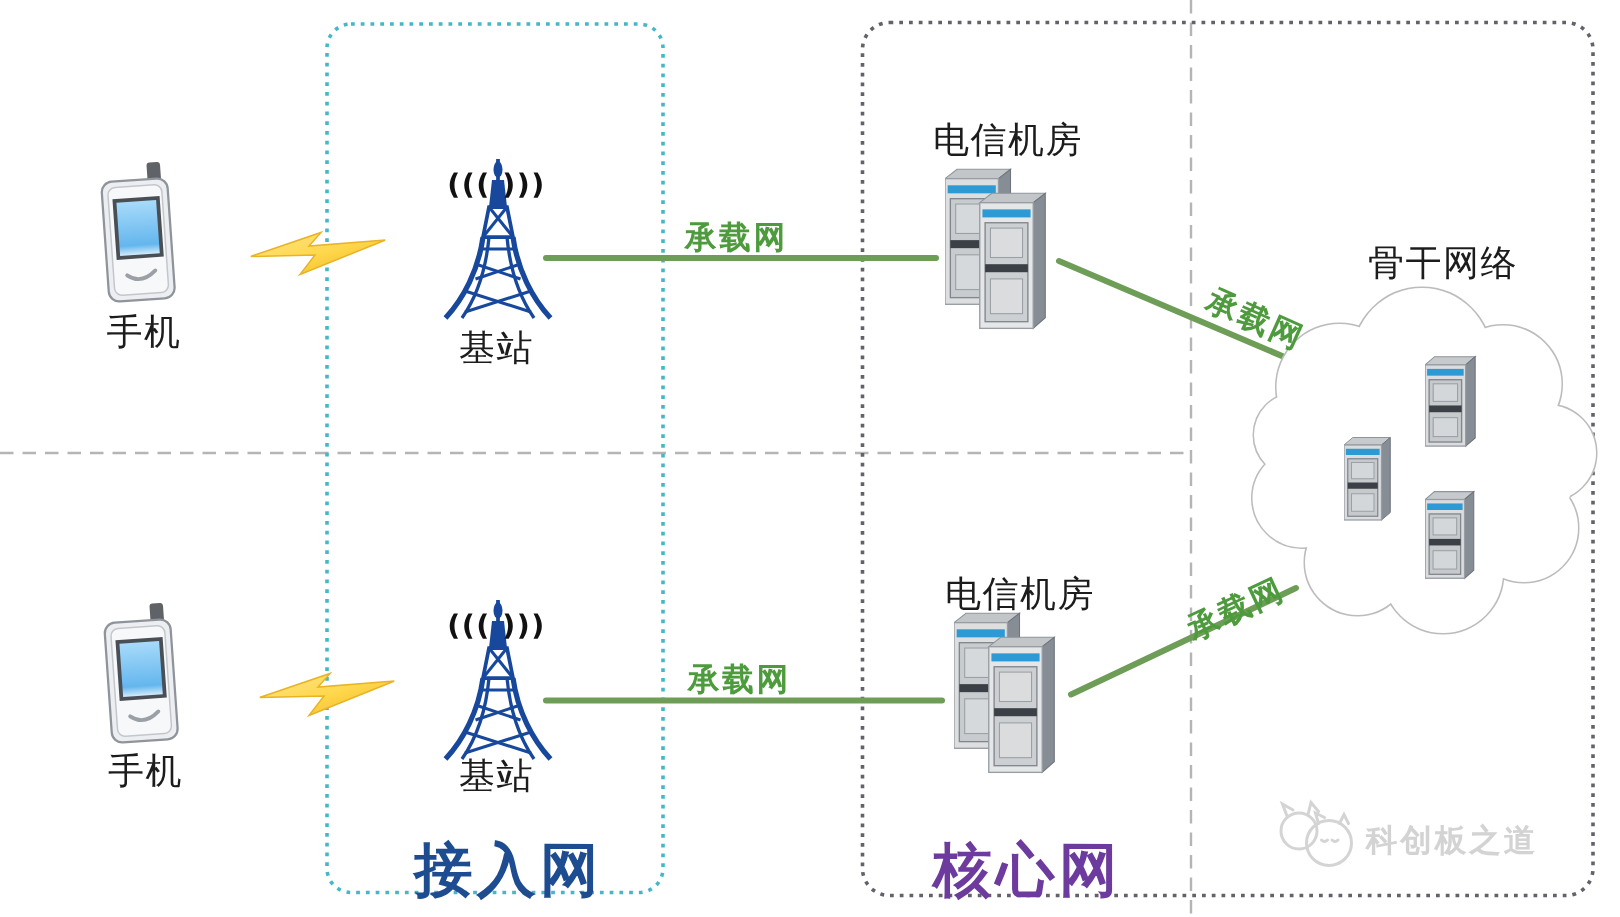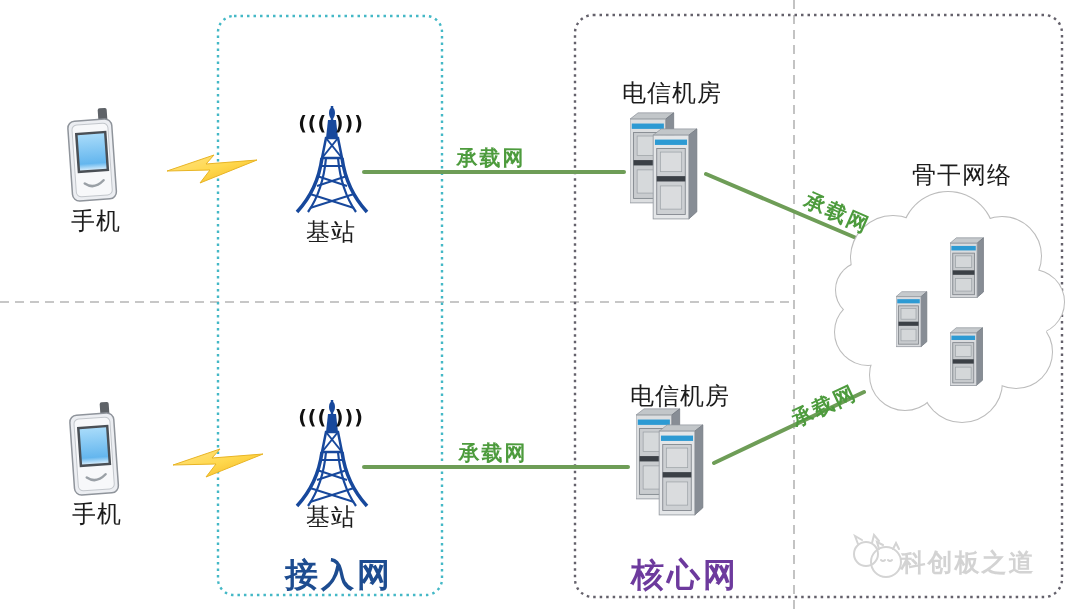--- a/index.html
+++ b/index.html
@@ -6,25 +6,25 @@
   .canvas{
     position:relative;width:1080px;height:611px;background:#ffffff;
     overflow:hidden;font-family:"DejaVu Sans","Liberation Sans",sans-serif;
   }
   .canvas svg.layer{position:absolute;left:0;top:0;}
   .lbl{position:absolute;transform:translateX(-50%);white-space:nowrap;color:#1c1c1c;}
   .node-lbl{font-size:24px;letter-spacing:1px;}
   .bearer-lbl{font-size:21px;font-weight:bold;color:#4d9b3d;letter-spacing:2px;}
   .bearer-diag-r{transform:translateX(-50%) rotate(24deg);}
   .bearer-diag-l{transform:translateX(-50%) rotate(-25deg);}
-  .zone-lbl{font-size:33px;font-weight:bold;letter-spacing:3px;}
+  .zone-lbl{font-size:39px;font-weight:bold;letter-spacing:3px;}
   .access-zone{color:#1d4c90;}
   .core-zone{color:#6d3a9d;}
   .signal-lbl{font-size:19px;font-weight:bold;color:#111;letter-spacing:1px;}
-  .watermark-lbl{font-size:25px;color:#cfcfcf;letter-spacing:2px;font-weight:bold;opacity:.9;}
+  .watermark-lbl{font-size:21px;color:#cfcfcf;letter-spacing:2px;font-weight:bold;opacity:.9;}
 </style>
 </head>
 <body>
 
 <div class="canvas">
 
   <svg class="layer" width="1080" height="611" viewBox="0 0 1080 611">
     <defs>
       <linearGradient id="goldgrad" x1="0" y1="0" x2="1" y2="1">
         <stop offset="0" stop-color="#ffe38a"></stop>

